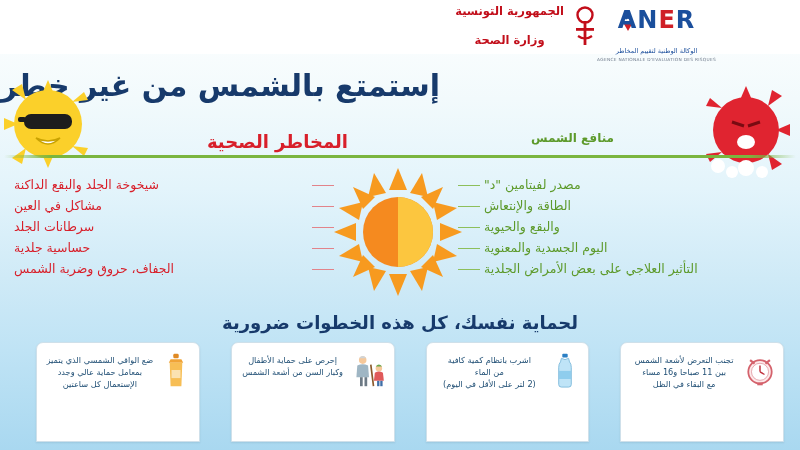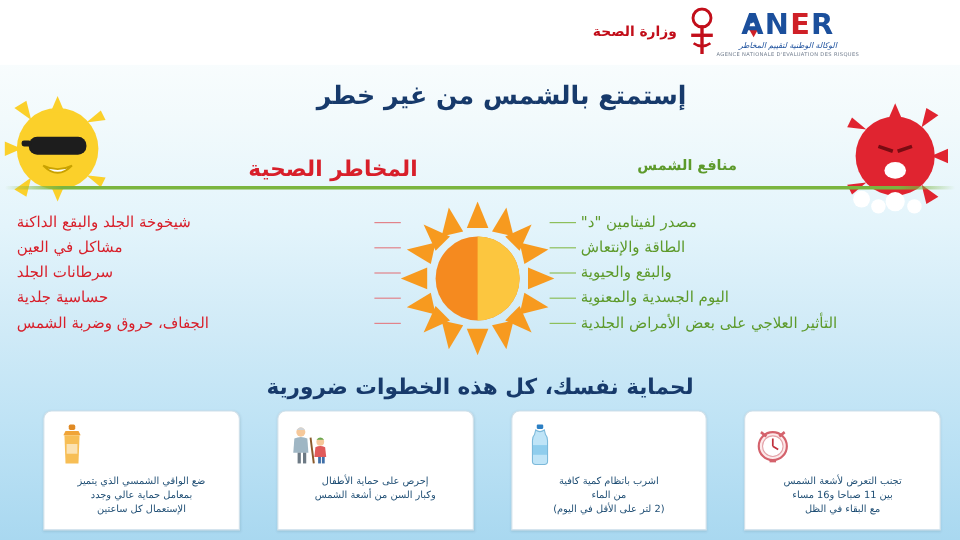--- a/index.html
+++ b/index.html
@@ -36,33 +36,32 @@
   }
   .aner {
     position: absolute; top: 8px; right: 84px;
     text-align: center;
   }
   .aner-word {
     font-size: 24px; font-weight: bold; color: #1b4f9c; letter-spacing: 1px;
     line-height: 1;
   }
   .aner-word .r { color: #cf2027; }
-  .aner-sub1 { font-size: 6.5px; color: #1b4f9c; margin-top: 2px; font-style: italic; }
+  .aner-sub1 { font-size: 6.5px; color: #1b4f9c; margin-top: 15px; }
   .aner-sub2 { font-size: 4.3px; color: #6f7b8c; margin-top: 2px; letter-spacing: .3px; }
   .aner-mark {
     position: absolute; top: 9px; right: 160px; width: 24px; height: 24px;
   }
 
   
   .main-title {
     position: absolute; top: 68px; right: 0; left: 0;
-    text-align: center;
-    color: #173a6b; font-size: 21px; font-weight: bold;
+    text-align: left;
+    color: #173a6b; font-size: 30px; font-weight: bold;
     letter-spacing: .5px;
-    padding-left: 36px;
   }
 
   
   .divider {
     position: absolute; top: 155px; left: 4px; right: 4px; height: 3px;
     background: linear-gradient(90deg, rgba(122,186,65,0) 0%, #7ab53f 6%, #7ab53f 94%, rgba(122,186,65,0) 100%);
     border-radius: 2px;
   }
 
   
@@ -112,21 +111,21 @@
     position: absolute; top: 342px; left: 16px; right: 16px;
     display: flex; gap: 11px;
   }
   .card {
     flex: 1 1 0;
     background: #ffffff;
     border: 1px solid #cfe0ea;
     border-radius: 7px 7px 0 0;
     height: 100px;
     padding: 7px 5px 4px;
-    display: flex; flex-direction: column; align-items: flex-end;
+    display: flex; flex-direction: row; align-items: flex-start;
     box-shadow: 0 1px 2px rgba(40,70,90,.12);
     margin-left: 20px;
   }
   .card-ico { height: 40px; display: flex; align-items: center; justify-content: center; }
   .card-txt {
     margin-top: 4px;
     color: #1f4e74; font-size: 8.2px; line-height: 12px;
     text-align: center; width: 100%;
   }
 
@@ -135,20 +134,21 @@
   .sun-right { position: absolute; top: 84px; right: 8px; width: 108px; height: 96px; }
 </style>
 </head>
 <body>
 
 <div id="page">
 
   <div class="header">
 
     <div class="hdr-inner">
+      <div class="hdr-line1">الجمهورية   التونسية</div>
       <div class="hdr-line2">وزارة الصحة</div>
     </div>
 
     <svg class="hdr-logo-moh" viewBox="0 0 30 42">
       <circle cx="15" cy="9" r="7.5" fill="none" stroke="#c20e1a" stroke-width="2.4"></circle>
       <rect x="13.6" y="15" width="2.8" height="24" fill="#c20e1a"></rect>
       <rect x="6" y="22" width="18" height="2.8" fill="#c20e1a"></rect>
       <path d="M8 30 q7 5 14 0" fill="none" stroke="#c20e1a" stroke-width="2.2"></path>
     </svg>
 

